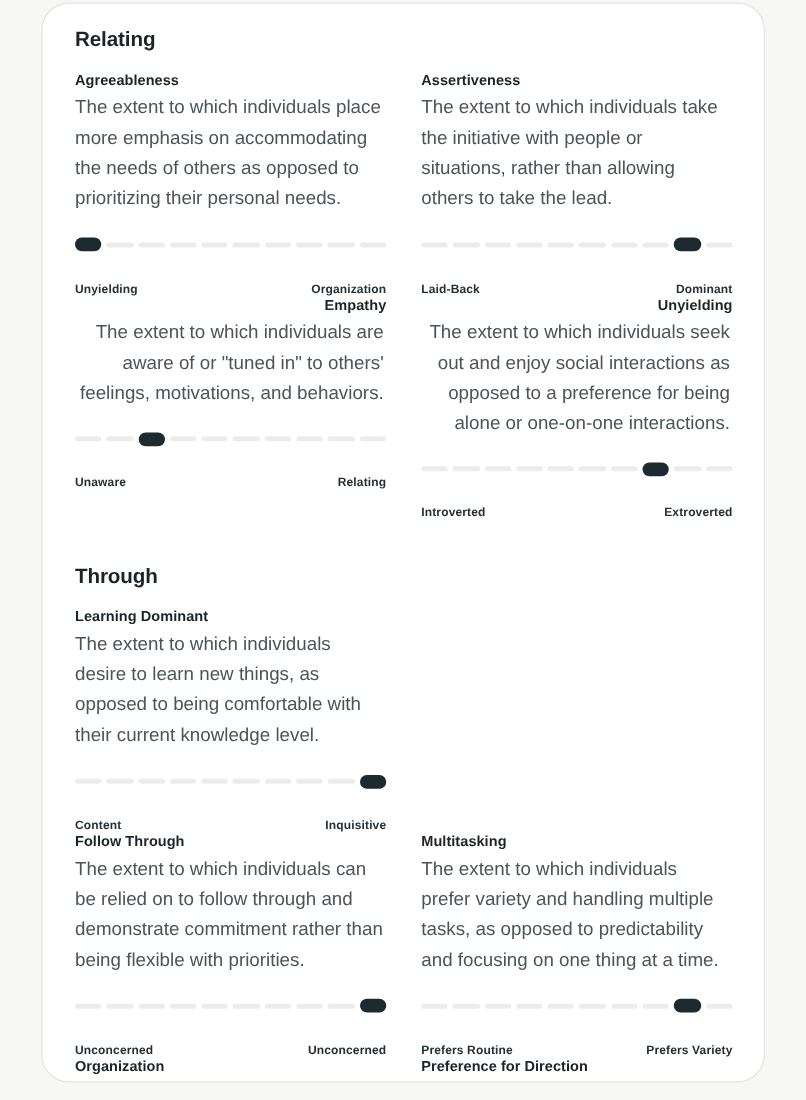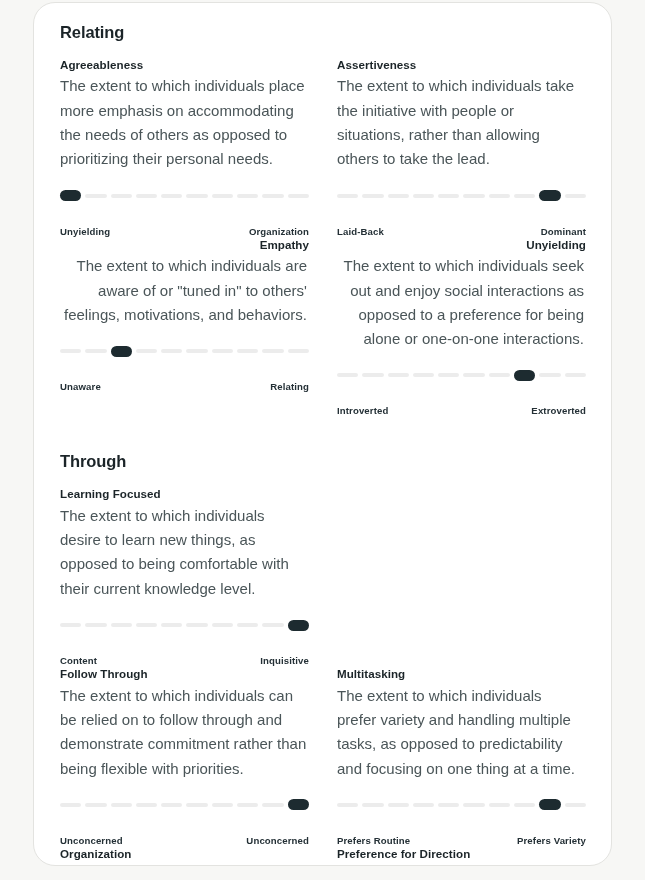--- a/index.html
+++ b/index.html
@@ -204,21 +204,21 @@
 
       </div>
     </section>
 
     <section class="group">
       <h2 class="group-title spaced">Through</h2>
 
       <div class="grid">
 
         <div class="trait row-band">
-          <div class="trait-name">Learning Focused</div>
+          <div class="trait-name">Learning Dominant</div>
           <div class="trait-desc">The extent to which individuals desire to learn new things, as opposed to being comfortable with their current knowledge level.</div>
           <div class="slider">
               <span class="seg"></span>
               <span class="seg"></span>
               <span class="seg"></span>
               <span class="seg"></span>
               <span class="seg"></span>
               <span class="seg"></span>
               <span class="seg"></span>
               <span class="seg"></span>

